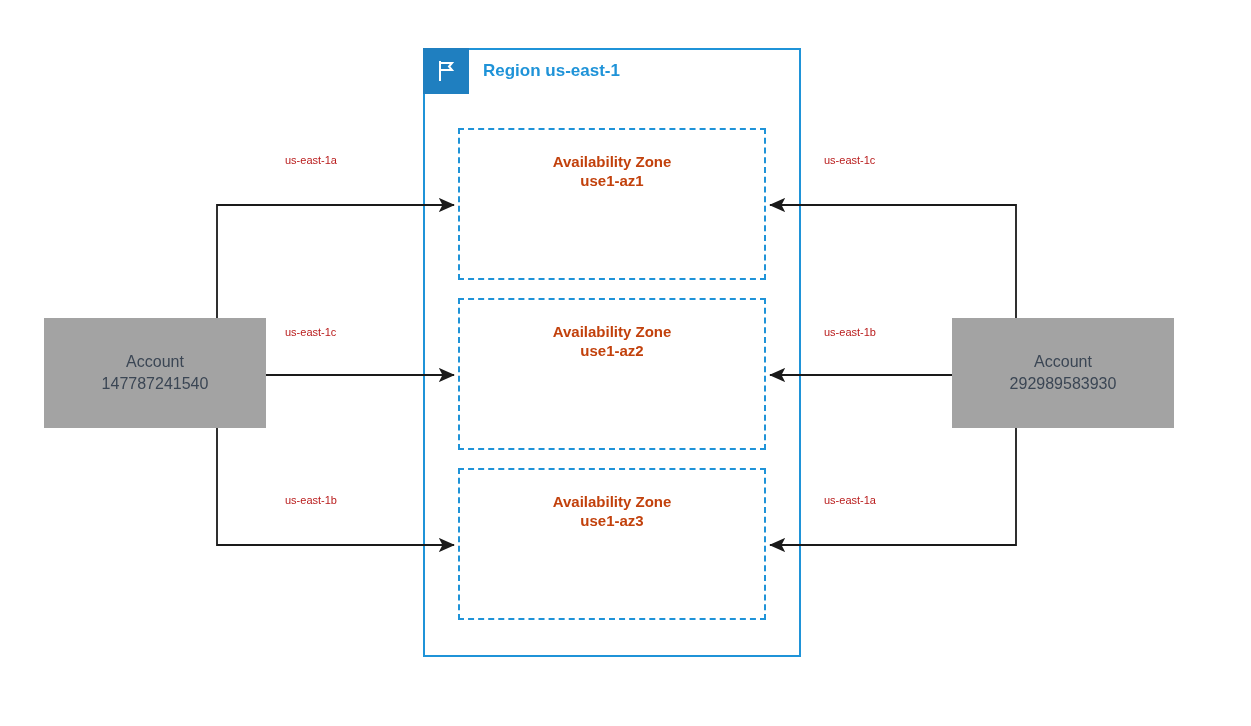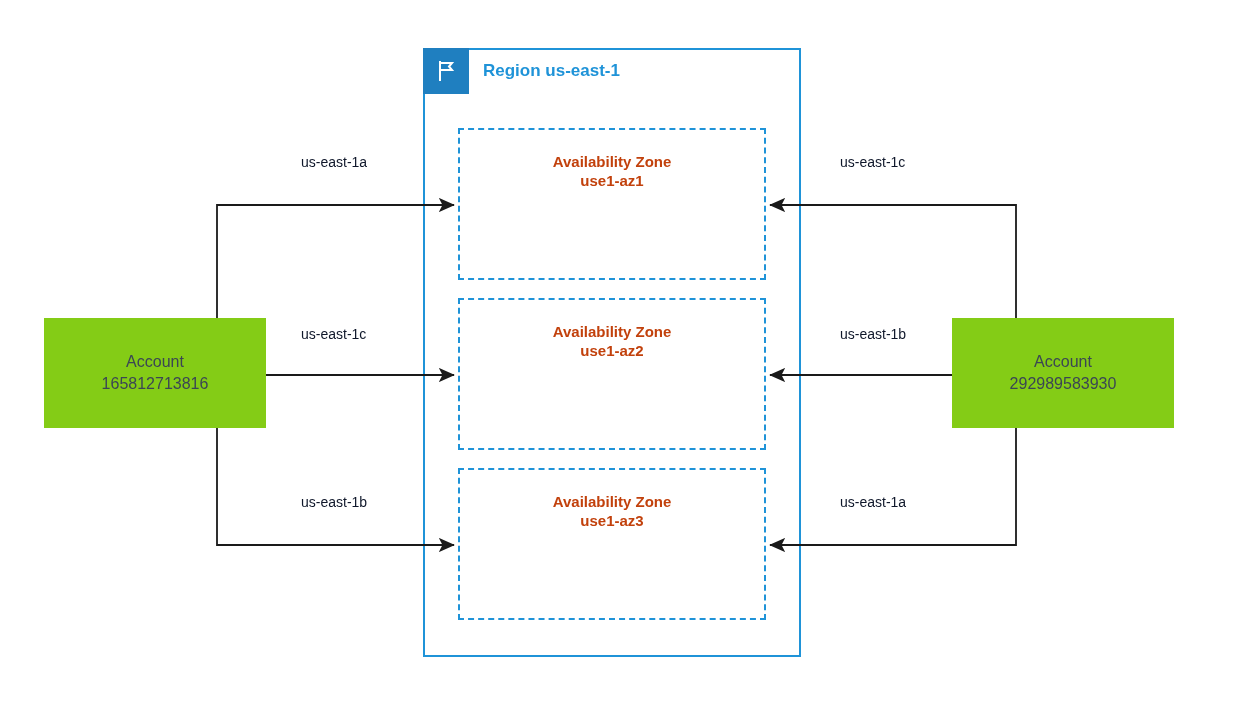--- a/index.html
+++ b/index.html
@@ -73,40 +73,39 @@
   #az-1 { top: 128px; }
   #az-2 { top: 298px; }
   #az-3 { top: 468px; }
 
   
   .account-box {
     position: absolute;
     width: 222px;
     height: 110px;
     top: 318px;
-    background: #84cc16;
+    background: #a3a3a3;
     color: #3b4654;
     font-size: 16px;
     line-height: 22px;
     display: flex;
     flex-direction: column;
     align-items: center;
     justify-content: center;
     text-align: center;
   }
   #account-left  { left: 44px; }
   #account-right { left: 952px; }
 
   
   .conn-label {
     position: absolute;
-    color: #0f172a;
-    font-size: 14px;
+    color: #b91c1c;
+    font-size: 11px;
     white-space: nowrap;
-    margin-left: 16px;
   }
   #label-l-top  { left: 285px; top: 154px; }
   #label-l-mid  { left: 285px; top: 326px; }
   #label-l-bot  { left: 285px; top: 494px; }
   #label-r-top  { left: 824px; top: 154px; }
   #label-r-mid  { left: 824px; top: 326px; }
   #label-r-bot  { left: 824px; top: 494px; }
 
   
   #arrows {
@@ -153,21 +152,21 @@
 
   <div class="az-box" id="az-3">
     <div class="az-label">
       <span>Availability Zone</span><br>
       <span>use1-az3</span>
     </div>
   </div>
 
   <div class="account-box" id="account-left">
     <span>Account</span>
-    <span>165812713816</span>
+    <span>147787241540</span>
   </div>
 
   <div class="account-box" id="account-right">
     <span>Account</span>
     <span>292989583930</span>
   </div>
 
   <div class="conn-label" id="label-l-top">us-east-1a</div>
   <div class="conn-label" id="label-l-mid">us-east-1c</div>
   <div class="conn-label" id="label-l-bot">us-east-1b</div>

